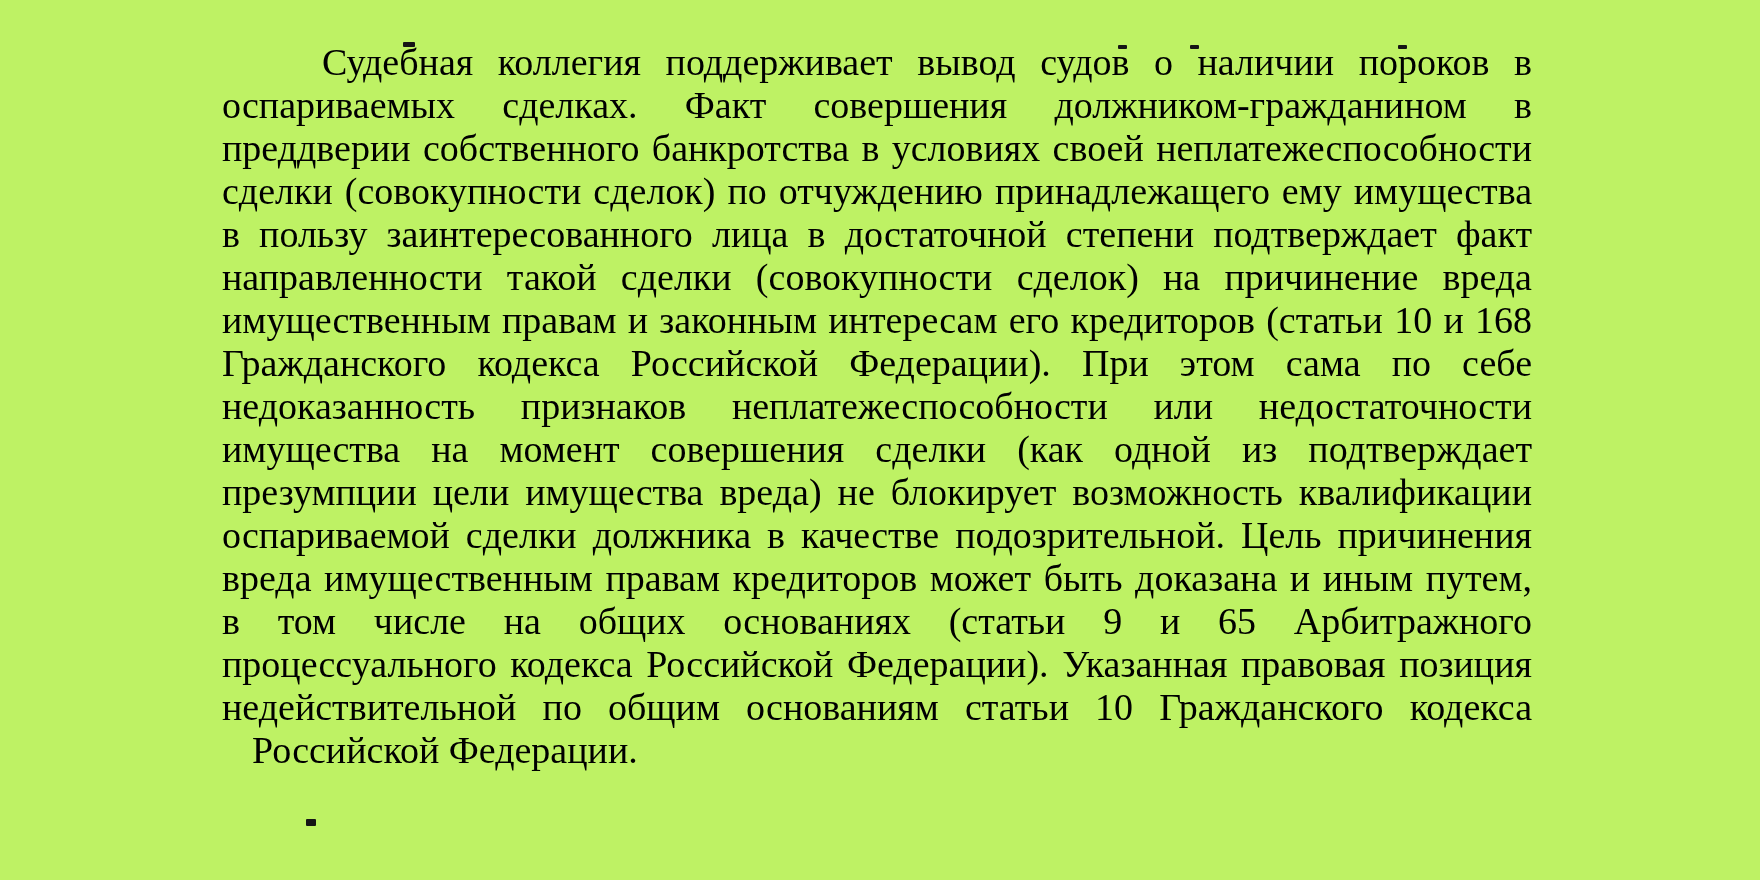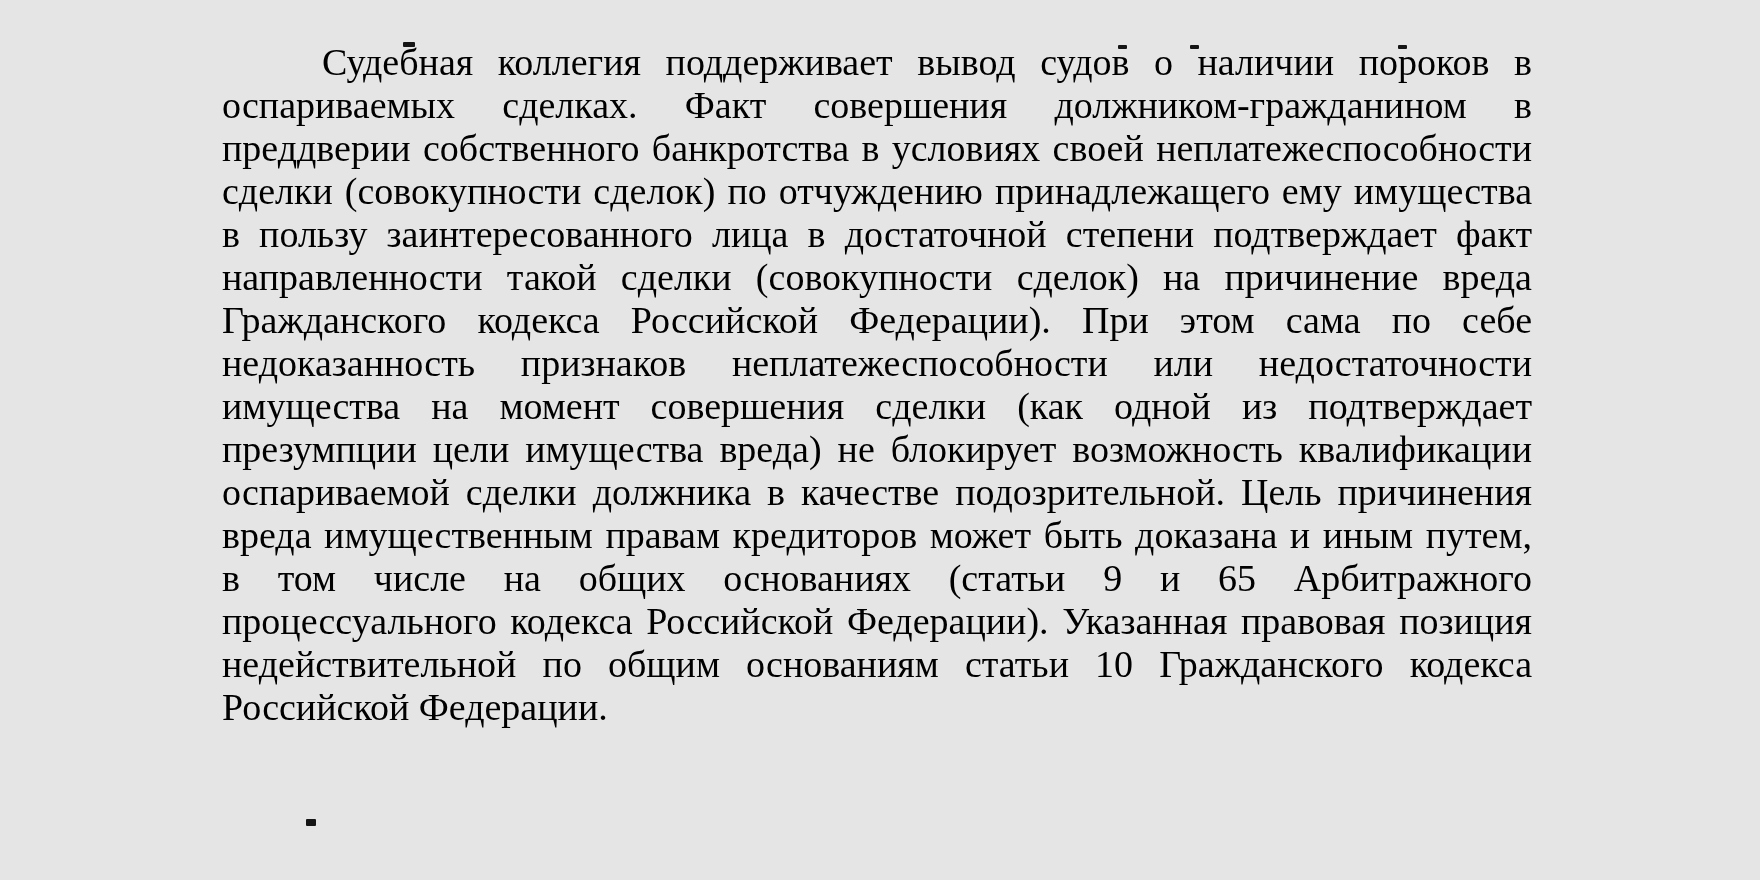--- a/index.html
+++ b/index.html
@@ -7,21 +7,21 @@
     padding: 0;
     width: 1760px;
     height: 880px;
     background: #ffffff;
     overflow: hidden;
   }
   .page {
     position: relative;
     width: 1760px;
     height: 880px;
-    background: #e5e5e5;
+    background: #bef264;
     font-family: "Liberation Serif", serif;
     color: #000000;
   }
   .textblock {
     position: absolute;
     left: 222px;
     top: 41px;
     width: 1310px;
     font-size: 38px;
     line-height: 43px;
@@ -31,20 +31,21 @@
     text-align: justify;
     text-align-last: justify;
     white-space: nowrap;
   }
   .line.first {
     text-indent: 100px;
   }
   .line.last {
     text-align: left;
     text-align-last: left;
+    margin-left: 30px;
   }
   
   .artifact {
     position: absolute;
     background: #151515;
     border-radius: 1px;
   }
   .a1 { left: 403px;  top: 42px;  width: 12px; height: 5px; }
   .a2 { left: 1118px; top: 45px;  width: 9px;  height: 4px; }
   .a3 { left: 1190px; top: 45px;  width: 9px;  height: 4px; }
@@ -61,20 +62,21 @@
   <span class="artifact a4"></span>
   <span class="artifact a5"></span>
 
   <div class="textblock" id="paragraph">
       <div class="line first">Судебная коллегия поддерживает вывод судов о наличии пороков в</div>
       <div class="line">оспариваемых сделках. Факт совершения должником-гражданином в</div>
       <div class="line">преддверии собственного банкротства в условиях своей неплатежеспособности</div>
       <div class="line">сделки (совокупности сделок) по отчуждению принадлежащего ему имущества</div>
       <div class="line">в пользу заинтересованного лица в достаточной степени подтверждает факт</div>
       <div class="line">направленности такой сделки (совокупности сделок) на причинение вреда</div>
+      <div class="line">имущественным правам и законным интересам его кредиторов (статьи 10 и 168</div>
       <div class="line">Гражданского кодекса Российской Федерации). При этом сама по себе</div>
       <div class="line">недоказанность признаков неплатежеспособности или недостаточности</div>
       <div class="line">имущества на момент совершения сделки (как одной из подтверждает</div>
       <div class="line">презумпции цели имущества вреда) не блокирует возможность квалификации</div>
       <div class="line">оспариваемой сделки должника в качестве подозрительной. Цель причинения</div>
       <div class="line">вреда имущественным правам кредиторов может быть доказана и иным путем,</div>
       <div class="line">в том числе на общих основаниях (статьи 9 и 65 Арбитражного</div>
       <div class="line">процессуального кодекса Российской Федерации). Указанная правовая позиция</div>
       <div class="line">недействительной по общим основаниям статьи 10 Гражданского кодекса</div>
       <div class="line last">Российской Федерации.</div>

